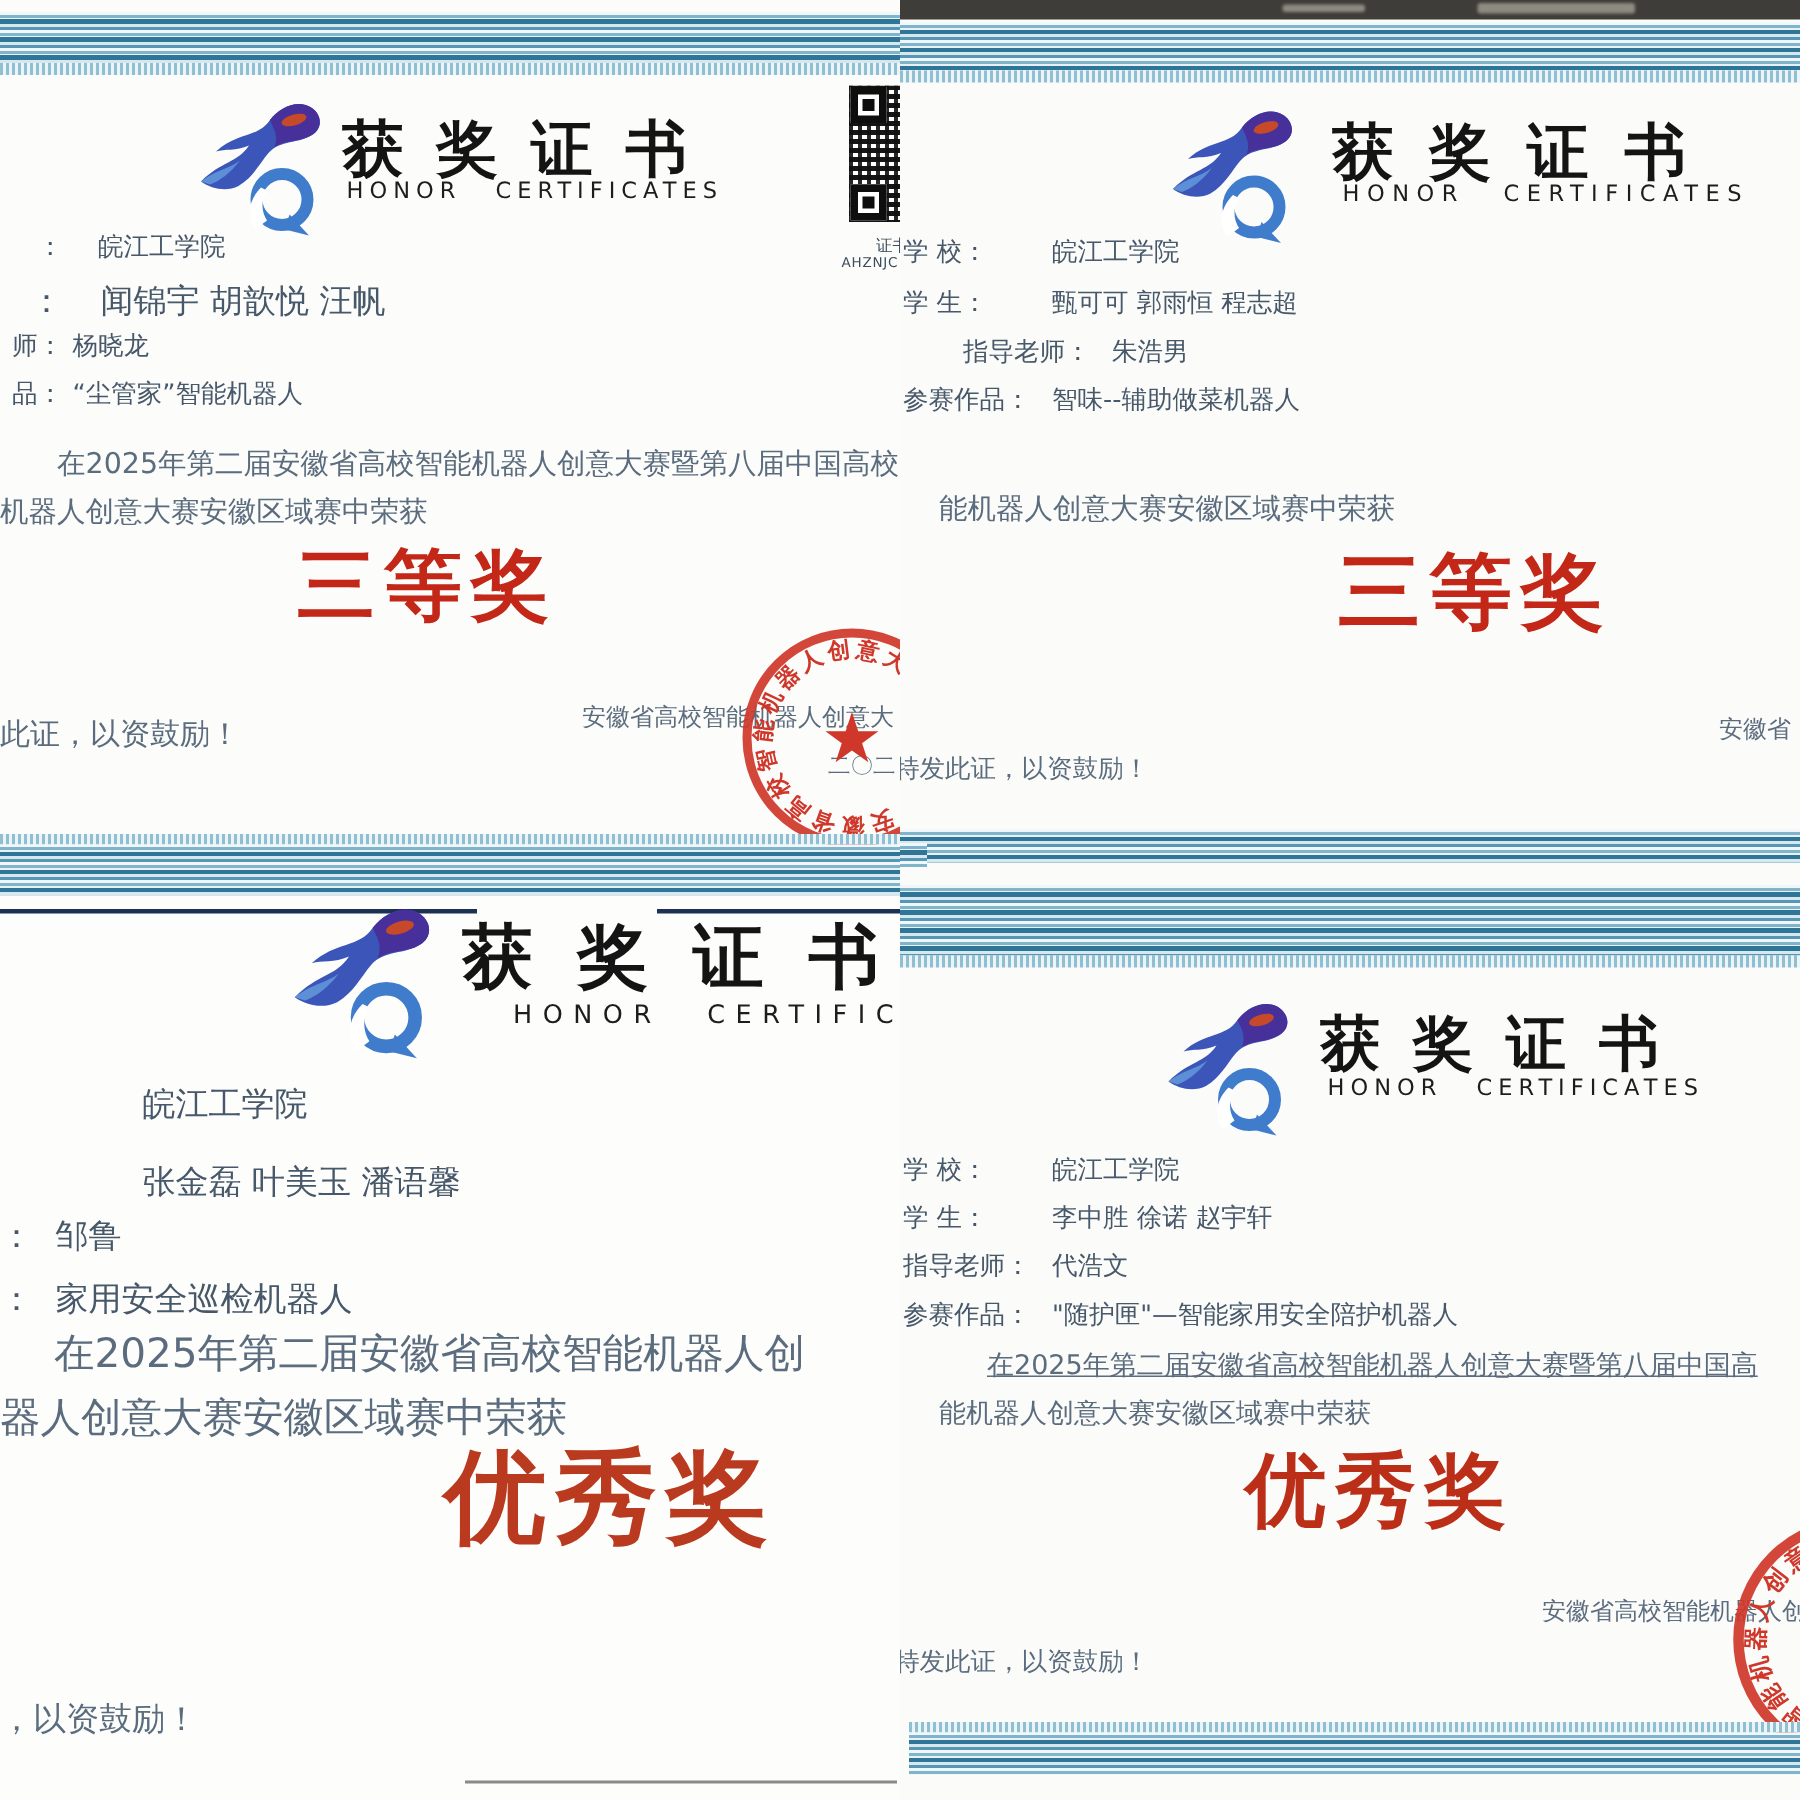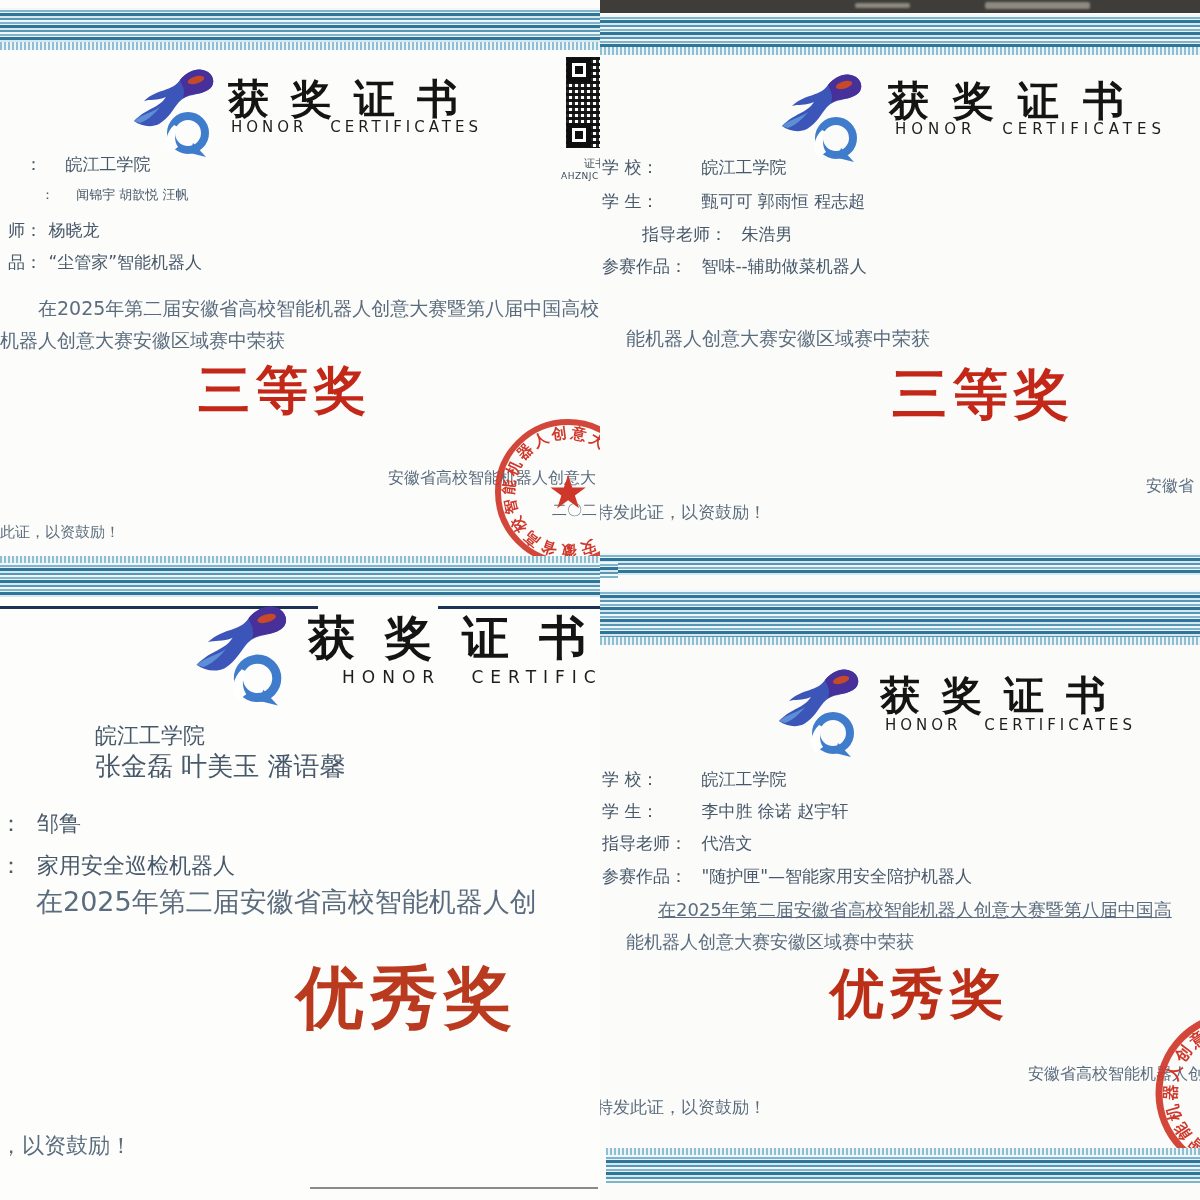--- a/index.html
+++ b/index.html
@@ -75,40 +75,40 @@
       <div class="finder" style="left:1px;top:1px;"></div>
       <div class="finder" style="left:1px;top:66px;"></div>
     </div>
     <div class="abs qr-cap" style="left:584px;top:156px;font-size:11px;">证书</div>
     <div class="abs qr-cap" style="left:561px;top:171px;font-size:9px;letter-spacing:.5px;">AHZNJC</div>
 
     <div class="abs field" style="left:6px;top:153px;font-size:17px;">
       <span class="lbl" style="width:36px;text-align:right;">：</span>
       <span style="margin-left:18px;">皖江工学院</span>
     </div>
-    <div class="abs field" style="left:18px;top:186px;font-size:13px;">
+    <div class="abs field" style="left:6px;top:186px;font-size:22px;">
       <span class="lbl" style="width:36px;text-align:right;">：</span>
       <span style="margin-left:18px;">闻锦宇 胡歆悦 汪帆</span>
     </div>
     <div class="abs field" style="left:-14px;top:219px;font-size:17px;">
       <span class="lbl" style="width:56px;text-align:right;">师：</span>
       <span style="margin-left:1px;">杨晓龙</span>
     </div>
     <div class="abs field" style="left:-14px;top:251px;font-size:17px;">
       <span class="lbl" style="width:56px;text-align:right;">品：</span>
       <span style="margin-left:1px;">“尘管家”智能机器人</span>
     </div>
 
     <div class="abs body-text" style="left:38px;top:296px;font-size:19px;">在2025年第二届安徽省高校智能机器人创意大赛暨第八届中国高校智</div>
     <div class="abs body-text" style="left:0;top:328px;font-size:19px;">机器人创意大赛安徽区域赛中荣获</div>
 
     <div class="abs award" style="left:198px;top:356px;font-size:52px;color:#c22718;">三等奖</div>
 
     <div class="abs issuer" style="left:388px;top:468px;font-size:16px;">安徽省高校智能机器人创意大</div>
-    <div class="abs closing" style="left:0;top:523px;font-size:15px;">此证，以资鼓励！</div>
+    <div class="abs closing" style="left:0;top:476px;font-size:20px;">此证，以资鼓励！</div>
     <div class="abs date-text" style="left:552px;top:501px;font-size:15px;">二〇二</div>
 
     <svg class="seal" style="left:492px;top:416px;" width="152" height="152" viewBox="0 0 152 152">
       <circle cx="76" cy="76" r="70" fill="none" stroke="#cf372a" stroke-width="6" opacity=".92"></circle>
       <path id="ring-a" d="M76,76 m-54,0 a54,54 0 1,1 108,0 a54,54 0 1,1 -108,0" fill="none"></path>
       <text fill="#cf372a" font-size="15" font-weight="bold" letter-spacing="3" transform="rotate(-118 76 76)">
         <textPath href="#ring-a">安徽省高校智能机器人创意大赛</textPath>
       </text>
       <text x="76" y="92" text-anchor="middle" font-size="46" fill="#cf372a">★</text>
     </svg>
@@ -182,33 +182,34 @@
   <path d="M63 80 L76 94 L60 90 Z" fill="#3f7ccc"></path>
   <path d="M44 62 C36 70 34 80 40 90 L48 84 C44 78 44 70 48 64 Z" fill="#ffffff"></path>
 </svg>
       </div>
     <div class="abs cert-title" style="left:308px;top:10px;font-size:47px;letter-spacing:30px;">获奖证书</div>
     <div class="abs cert-sub" style="left:342px;top:70px;font-size:17px;letter-spacing:7px;word-spacing:18px;">HONOR CERTIFICATES</div>
 
     <div class="abs field" style="left:95px;top:124px;font-size:22px;">
       <span>皖江工学院</span>
     </div>
-    <div class="abs field" style="left:95px;top:152px;font-size:26px;">
+    <div class="abs field" style="left:95px;top:176px;font-size:22px;">
       <span>张金磊 叶美玉 潘语馨</span>
     </div>
     <div class="abs field" style="left:0;top:212px;font-size:22px;">
       <span class="lbl">：</span>
       <span style="margin-left:8px;">邹鲁</span>
     </div>
     <div class="abs field" style="left:0;top:254px;font-size:22px;">
       <span class="lbl">：</span>
       <span style="margin-left:8px;">家用安全巡检机器人</span>
     </div>
 
     <div class="abs body-text" style="left:36px;top:287px;font-size:27px;">在2025年第二届安徽省高校智能机器人创</div>
+    <div class="abs body-text" style="left:0;top:330px;font-size:27px;">器人创意大赛安徽区域赛中荣获</div>
 
     <div class="abs award" style="left:296px;top:356px;font-size:68px;color:#b93a1e;">优秀奖</div>
 
     <div class="abs closing" style="left:0;top:534px;font-size:22px;">，以资鼓励！</div>
     <div class="gray-line" style="left:310px;top:590px;width:288px;"></div>
   </div>
 
   <div class="quad" id="q-br">
     <div class="abs band" style="left:0;top:12px;width:600px;height:47px;"></div>
     <div class="abs comb" style="left:0;top:59px;width:600px;height:8px;"></div>

